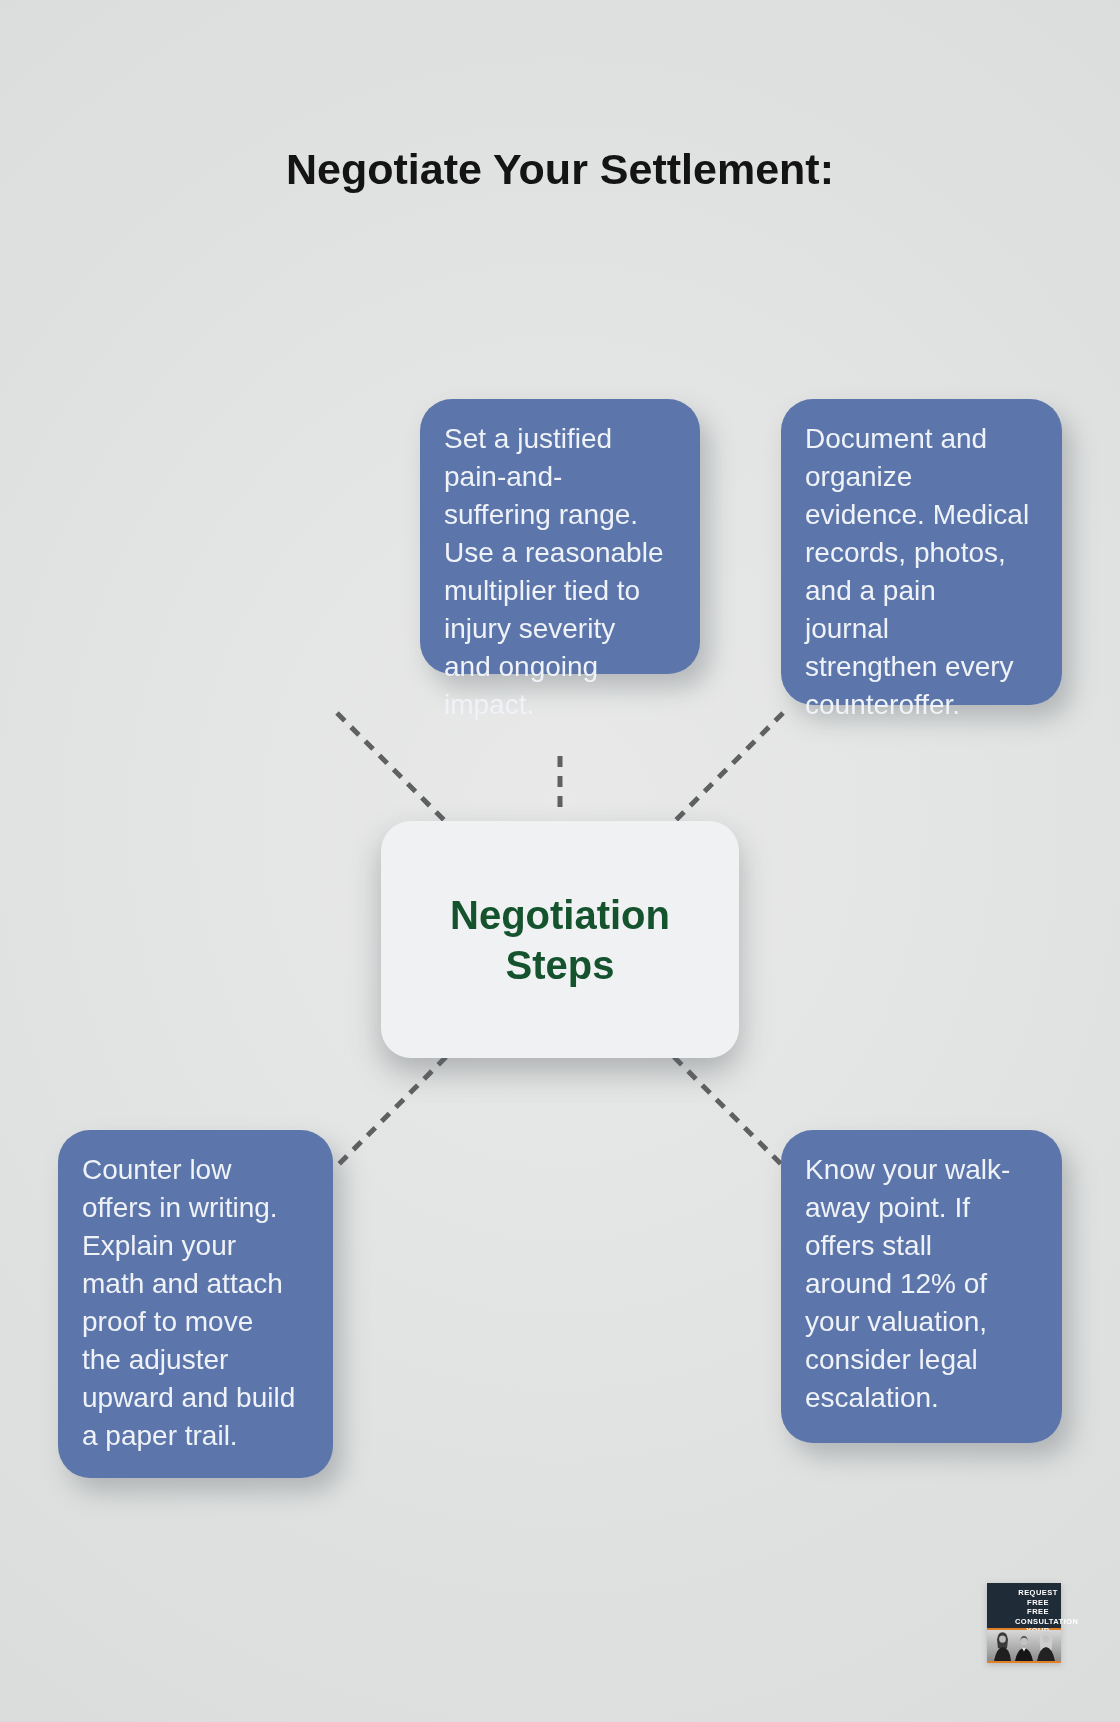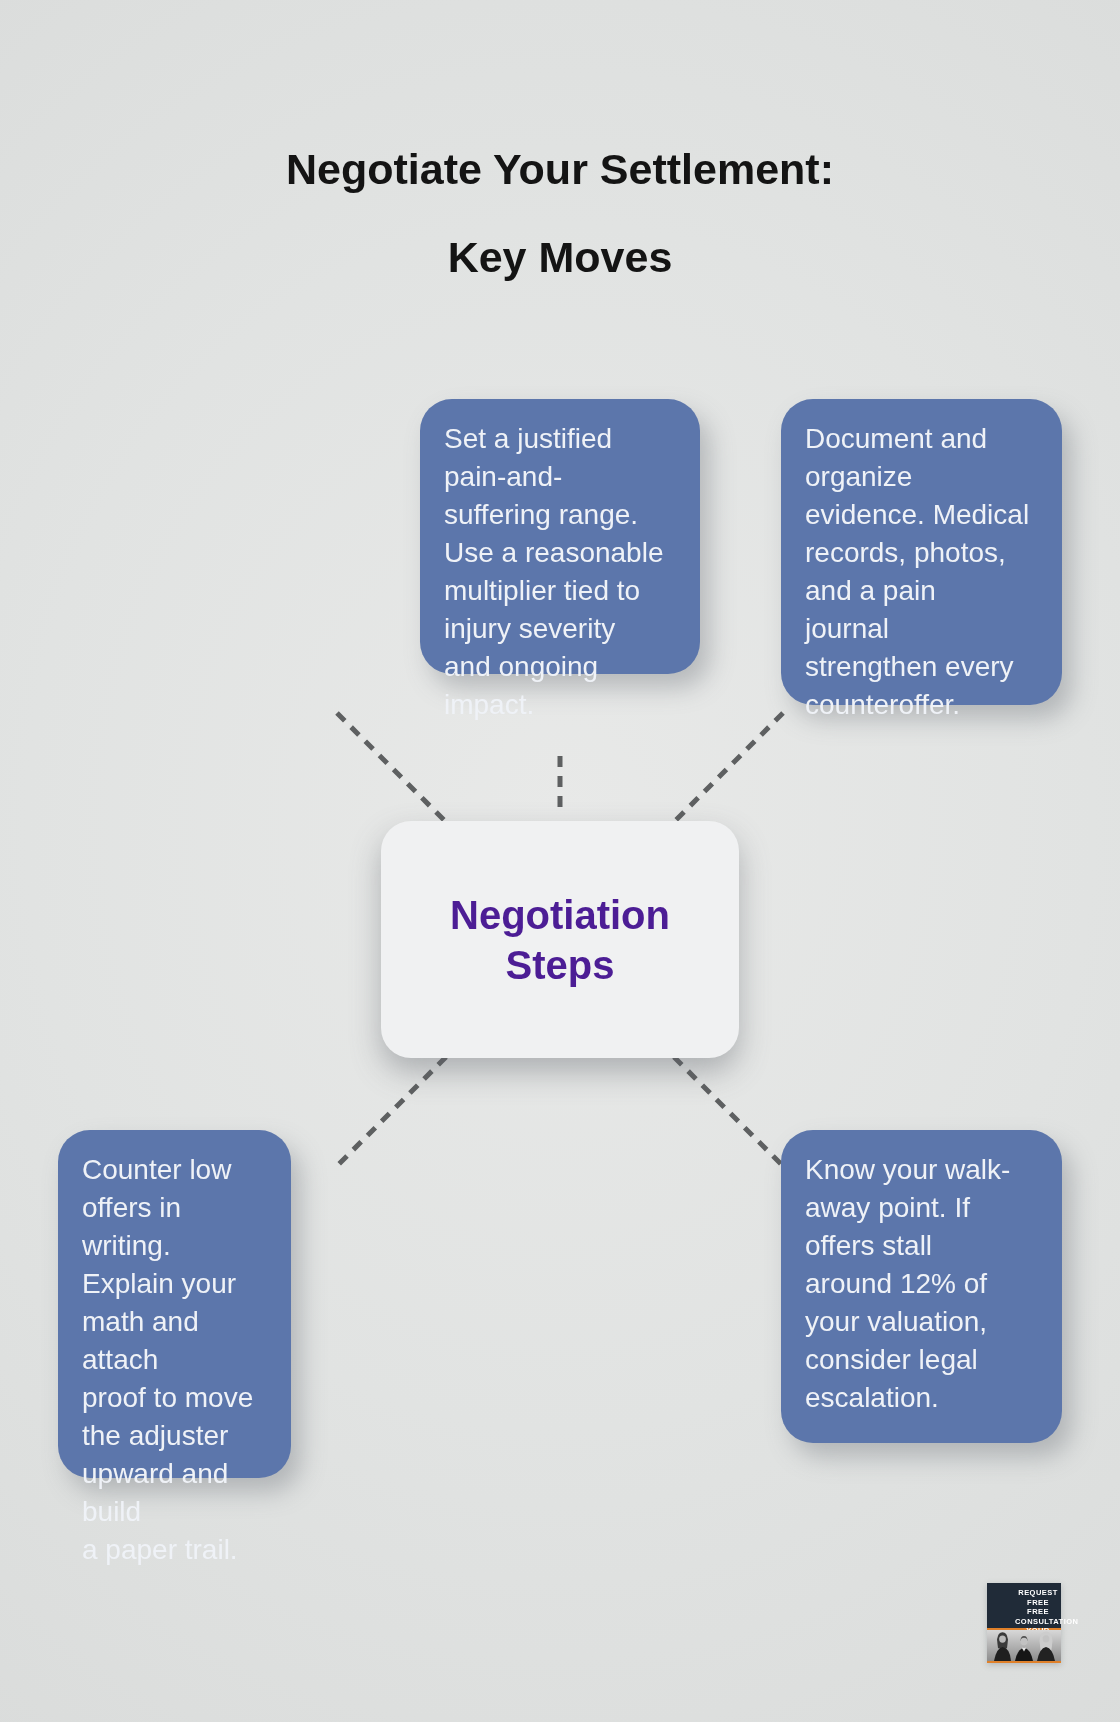--- a/index.html
+++ b/index.html
@@ -18,28 +18,28 @@
     box-shadow:10px 14px 24px rgba(95,100,108,.35);
     color:#eff2f7;box-sizing:border-box;
   }
   .node p{
     margin:0;padding:21px 16px 0 24px;font-size:28px;line-height:38px;
     white-space:pre-line;
   }
   .n-tl{left:58px;top:400px;width:281px;height:352px;}
   .n-tm{left:420px;top:399px;width:280px;height:275px;}
   .n-tr{left:781px;top:399px;width:281px;height:306px;}
-  .n-bl{left:58px;top:1130px;width:233px;height:348px;}
+  .n-bl{left:58px;top:1130px;width:275px;height:348px;}
   .n-br{left:781px;top:1130px;width:281px;height:313px;}
   .center-node{
     position:absolute;left:381px;top:821px;width:358px;height:237px;
     background:#f0f1f2;border-radius:30px;
     box-shadow:0 14px 30px rgba(95,100,108,.42);
     display:flex;align-items:center;justify-content:center;text-align:center;
-    font-size:40px;line-height:50px;font-weight:700;color:#4c1d95;white-space:pre-line;
+    font-size:40px;line-height:50px;font-weight:700;color:#14532d;white-space:pre-line;
   }
   .connectors{position:absolute;left:0;top:0;width:1120px;height:1722px;pointer-events:none;}
   .connectors line{stroke:#5e6061;stroke-width:5;stroke-dasharray:11 9;}
   .badge{
     position:absolute;left:987px;top:1583px;width:74px;height:80px;
     display:flex;flex-direction:column;cursor:pointer;
     box-shadow:0 2px 6px rgba(90,95,100,.3);
   }
   .badge-text{
     background:#202b38;color:#ffffff;text-align:center;font-weight:700;
@@ -51,21 +51,20 @@
   .badge-photo{flex:1;position:relative;background:#9a9a9a;border-bottom:2px solid #e0812a;overflow:hidden;}
   .badge-photo svg{display:block;width:100%;height:100%;}
 </style>
 </head>
 <body>
 
 <div class="page">
 
   <h1 class="title">
     <span>Negotiate Your Settlement:</span>
-    <span>Key Moves</span>
   </h1>
 
   <svg class="connectors" viewBox="0 0 1120 1722" xmlns="http://www.w3.org/2000/svg">
     <line x1="337" y1="713" x2="446" y2="822"></line>
     <line x1="560" y1="756" x2="560" y2="814"></line>
     <line x1="783" y1="713" x2="674" y2="822"></line>
     <line x1="446" y1="1057" x2="337" y2="1166"></line>
     <line x1="674" y1="1057" x2="783" y2="1166"></line>
   </svg>
 

